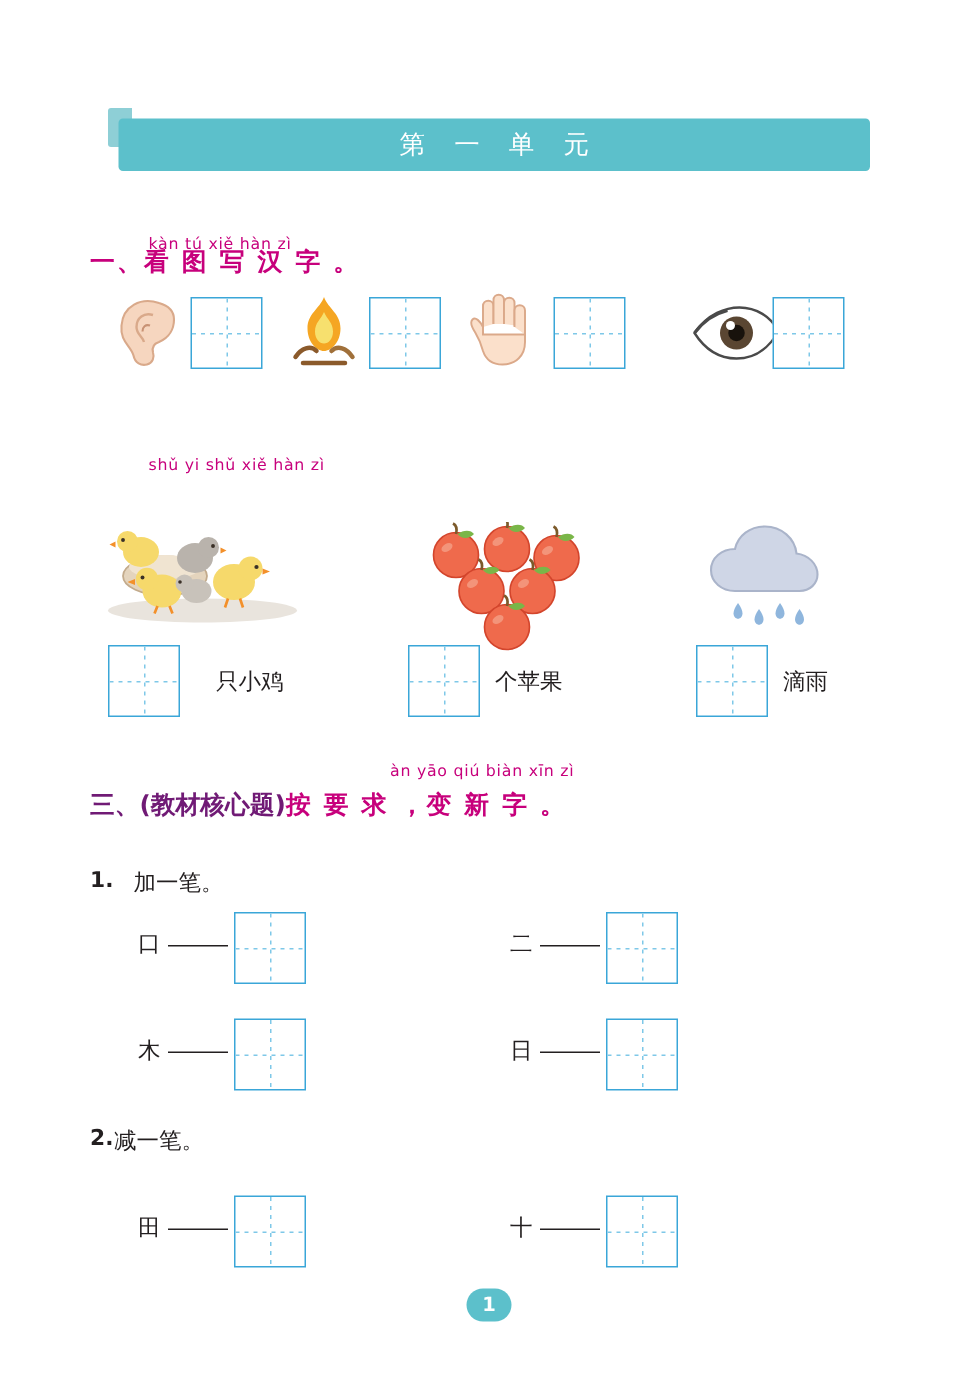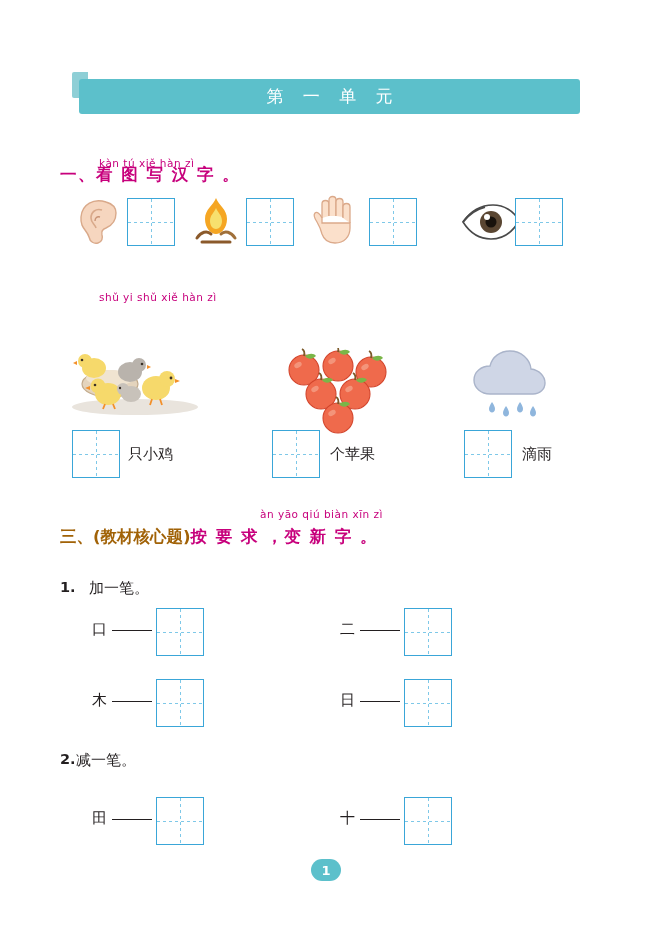--- a/index.html
+++ b/index.html
@@ -68,21 +68,21 @@
   .heading {
     position: absolute;
     font-size: 16.5px;
     color: #c7007c;
     font-weight: bold;
     white-space: nowrap;
     font-family: "DejaVu Sans", sans-serif;
     letter-spacing: 1.5px;
   }
   .heading .plain {
-    color: #a16207;
+    color: #701a75;
     font-weight: bold;
     letter-spacing: 0px;
     text-align: right;
   }
 
   
   .tzg {
     position: absolute;
     border: 1.2px solid #3aa6d8;
     box-sizing: border-box;
@@ -191,21 +191,21 @@
 
   <svg class="illus" style="left:460px; top:202px;" width="62" height="40" viewBox="0 0 62 40">
     <path d="M3 20C12 7 24 3 33 3c11 0 21 6 26 16-7 12-17 18-28 18C20 37 10 31 3 20z" fill="#ffffff" stroke="#4a4a4a" stroke-width="1.6"></path>
     <circle cx="31" cy="20" r="11" fill="#5a4632"></circle>
     <circle cx="31" cy="20" r="5.5" fill="#18120c"></circle>
     <circle cx="27" cy="15" r="3" fill="#ffffff"></circle>
     <path d="M3 20C9 12 17 7 25 5" fill="none" stroke="#4a4a4a" stroke-width="2"></path>
   </svg>
   <div class="tzg" style="left:515px; top:198px; width:48px; height:48px;"></div>
 
-  <div class="pinyin-row" style="left:99px; top:291px;">shǔ  yi  shǔ     xiě  hàn  zì</div>
+  <div class="pinyin-row" style="left:99px; top:304px;">shǔ  yi  shǔ     xiě  hàn  zì</div>
 
   <svg class="illus" style="left:68px; top:344px;" width="135" height="72" viewBox="0 0 135 72">
     <ellipse cx="67" cy="63" rx="63" ry="8" fill="#e9e4dd"></ellipse>
     <ellipse cx="42" cy="40" rx="28" ry="13" fill="#e4d4bd" stroke="#c3ab8c" stroke-width="1.2"></ellipse>
     <ellipse cx="42" cy="34" rx="24" ry="8" fill="#f0e4d1"></ellipse>
 
     <ellipse cx="26" cy="24" rx="12" ry="10" fill="#f6d96b"></ellipse>
     <circle cx="17" cy="17" r="7" fill="#f6d96b"></circle>
     <circle cx="14" cy="16" r="1.3" fill="#3a3027"></circle>
     <path d="M9 17l-4 2 4 2z" fill="#f3902a"></path>
@@ -271,21 +271,21 @@
     <path d="M20 46c-9 0-16-6-16-14S11 18 20 18c2-9 10-15 20-15 11 0 20 8 21 18 8 1 14 7 14 14 0 6-5 11-12 11H20z" fill="#cfd6e6" stroke="#aab4ca" stroke-width="1.4"></path>
     <g fill="#8fb6dd">
       <path d="M22 54c2 3 3 5 3 7 0 2-1.5 3.5-3 3.5S19 63 19 61c0-2 1-4 3-7z"></path>
       <path d="M36 58c2 3 3 5 3 7 0 2-1.5 3.5-3 3.5S33 67 33 65c0-2 1-4 3-7z"></path>
       <path d="M50 54c2 3 3 5 3 7 0 2-1.5 3.5-3 3.5S47 63 47 61c0-2 1-4 3-7z"></path>
       <path d="M63 58c2 3 3 5 3 7 0 2-1.5 3.5-3 3.5S60 67 60 65c0-2 1-4 3-7z"></path>
     </g>
   </svg>
 
   <div class="tzg" style="left:72px; top:430px; width:48px; height:48px;"></div>
-  <div class="abs-text" style="left:128px; top:445px;">只小鸡</div>
+  <div class="abs-text" style="left:144px; top:445px;">只小鸡</div>
 
   <div class="tzg" style="left:272px; top:430px; width:48px; height:48px;"></div>
   <div class="abs-text" style="left:330px; top:445px;text-align:center;">个苹果</div>
 
   <div class="tzg" style="left:464px; top:430px; width:48px; height:48px;"></div>
   <div class="abs-text" style="left:522px; top:445px;">滴雨</div>
 
   <div class="pinyin-row" style="left:228px; top:508px;margin-left:32px;">àn  yāo qiú    biàn xīn  zì</div>
   <div class="heading" style="left:60px; top:526px;"><span class="plain">三、(教材核心题)</span><span>按 要 求 ，变 新 字 。</span></div>
 

